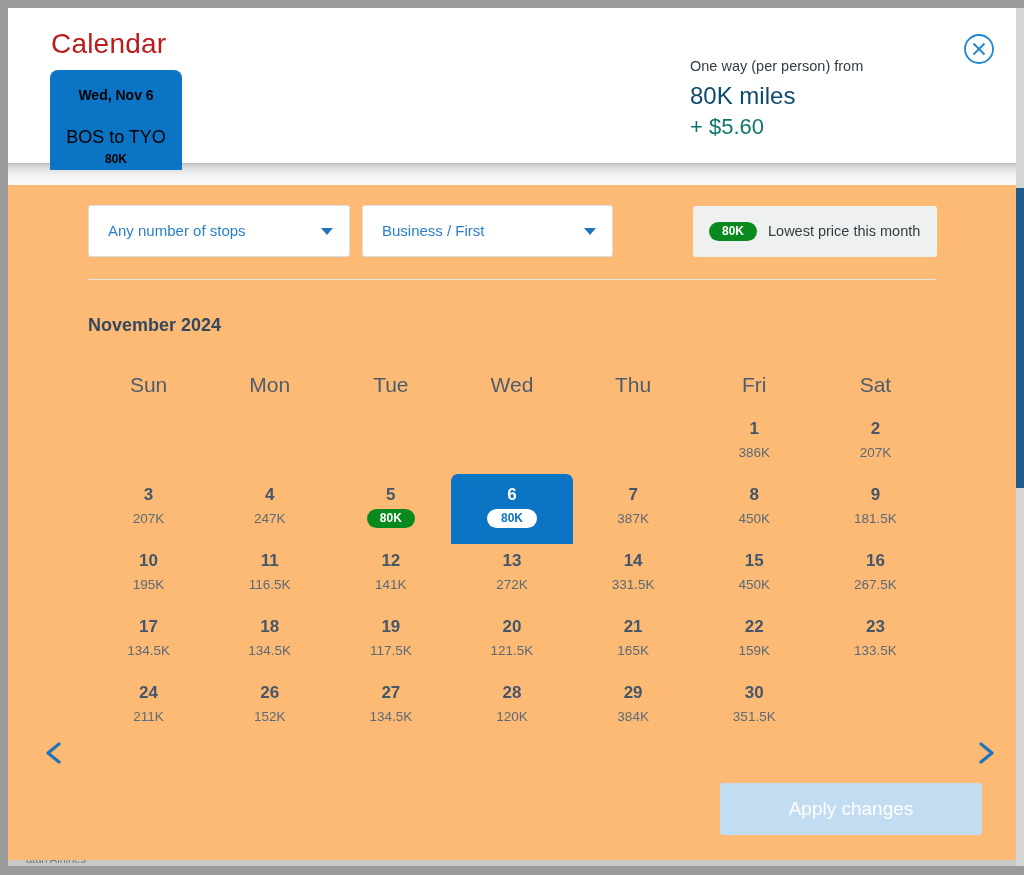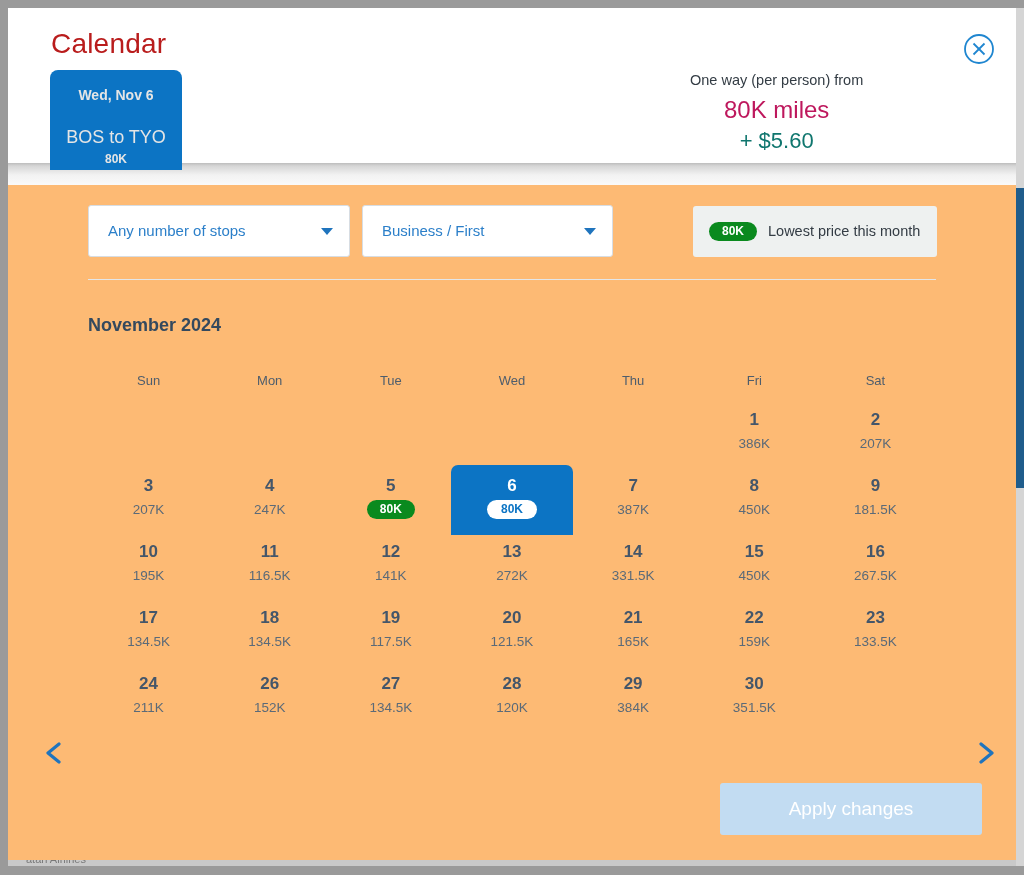--- a/index.html
+++ b/index.html
@@ -140,21 +140,21 @@
   }
 
   .route-card {
     position: absolute;
     left: 42px;
     top: 62px;
     width: 132px;
     height: 100px;
     background: #0c74c4;
     border-radius: 8px 8px 0 0;
-    color: #e5e5e5;
+    color: #000000;
     text-align: center;
     box-sizing: border-box;
     padding-top: 16px;
   }
   .route-date {
     font-size: 14px;
     font-weight: bold;
     line-height: 18px;
   }
   .route-pair {
@@ -166,31 +166,31 @@
   .route-miles {
     font-size: 12px;
     font-weight: bold;
     line-height: 16px;
     margin-top: 1px;
   }
 
   .price-block {
     position: absolute;
     left: 682px;
-    top: 62px;
-    text-align: center;
+    top: 48px;
+    text-align: left;
   }
   .price-label {
     font-size: 14.5px;
     color: #333c44;
     line-height: 20px;
   }
   .price-miles {
     font-size: 24px;
-    color: #be185d;
+    color: #0c4a6e;
     line-height: 33px;
     margin-top: 3px;
   }
   .price-tax {
     font-size: 22px;
     color: #0f766e;
     line-height: 30px;
   }
 
   .close-btn {
@@ -300,21 +300,21 @@
     left: 80px;
     top: 188px;
     width: 848px;
   }
   .dow-row, .week {
     display: grid;
     grid-template-columns: repeat(7, 1fr);
   }
   .dow {
     text-align: center;
-    font-size: 13px;
+    font-size: 21px;
     color: #4e5d6c;
     padding-bottom: 20px;
   }
   .week { height: 66px; }
 
   .cell {
     position: relative;
     text-align: center;
     cursor: pointer;
   }

